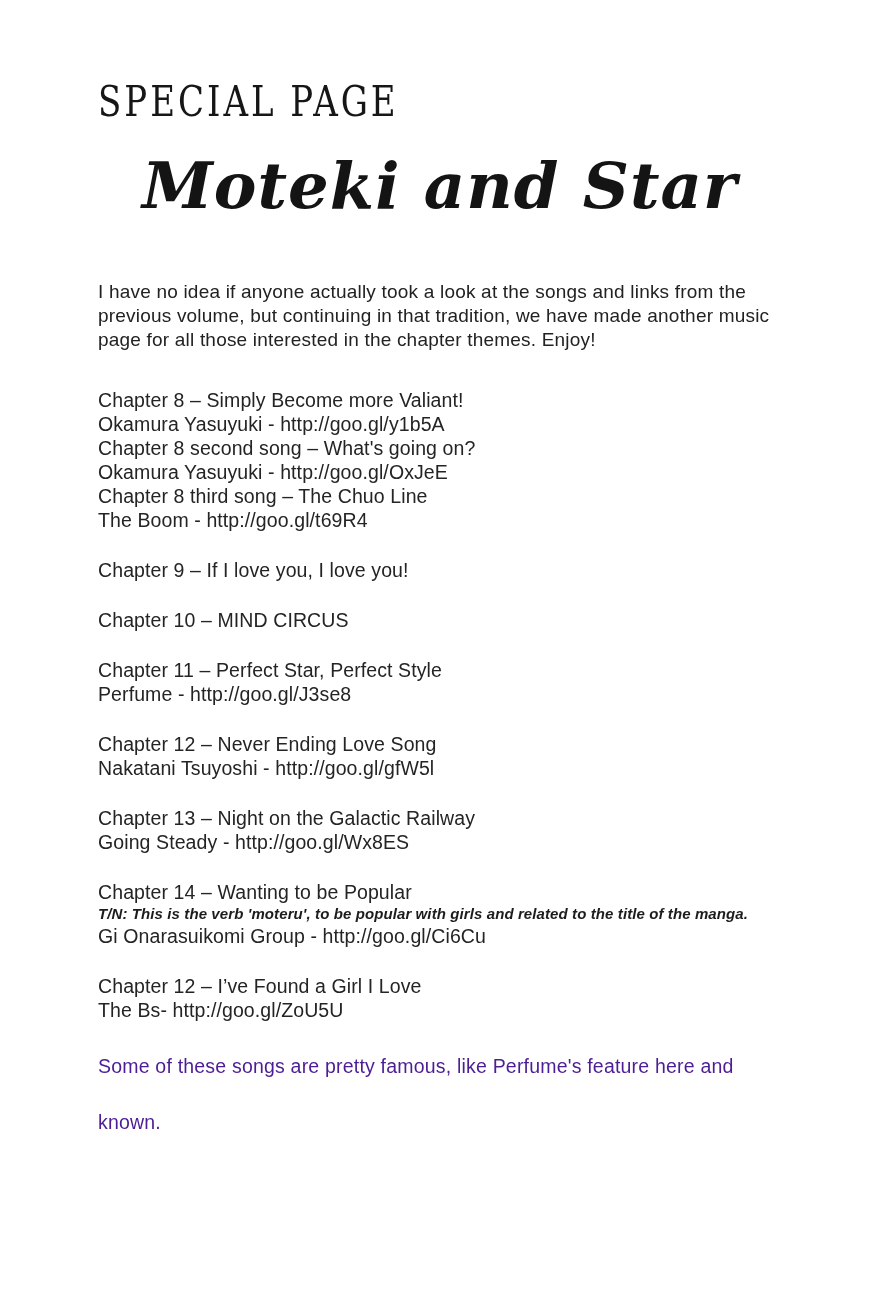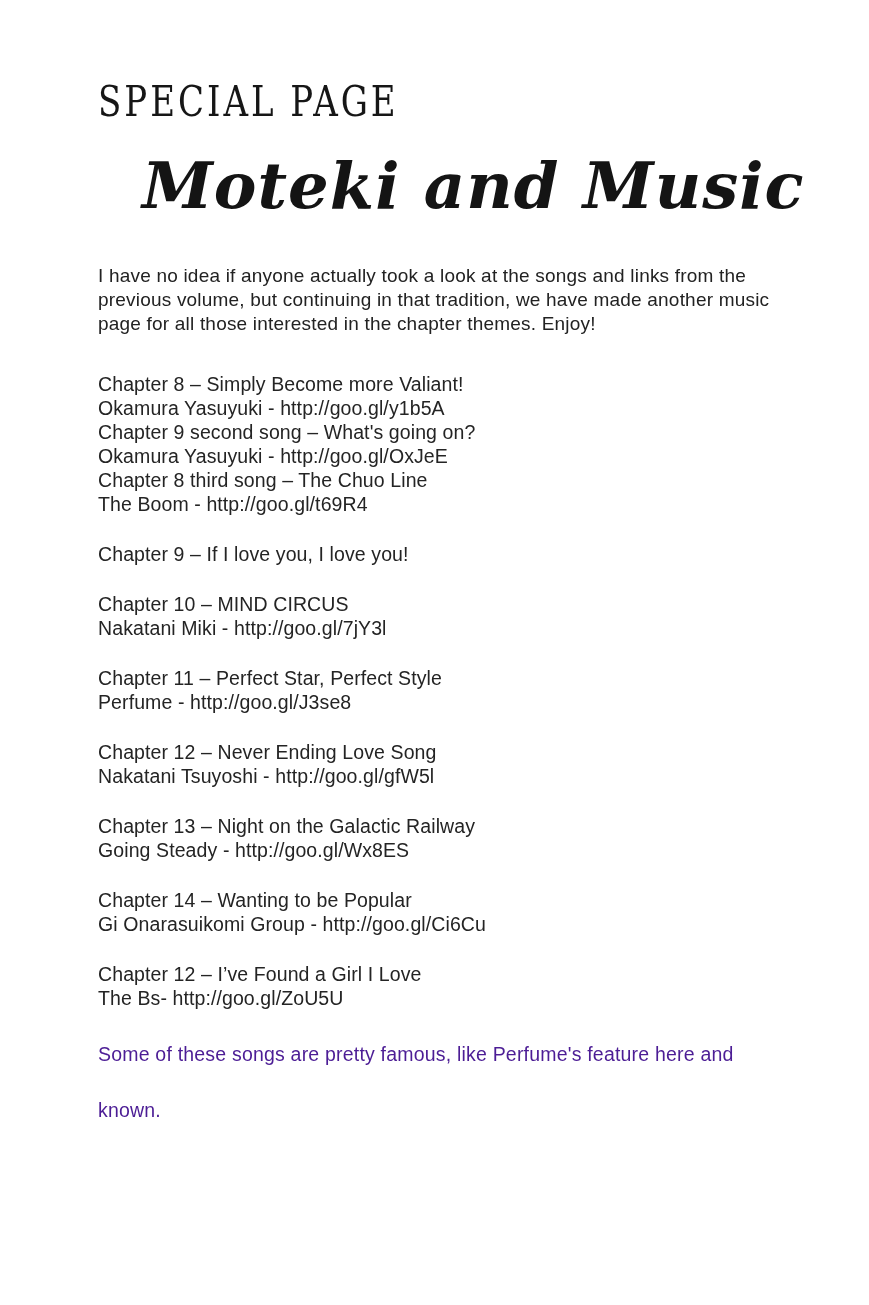--- a/index.html
+++ b/index.html
@@ -37,21 +37,21 @@
     font-style: italic;
     font-weight: 700;
     font-size: 64px;
     line-height: 1;
     letter-spacing: 1px;
     color: #141414;
     margin: 38px 0 0 44px;
     white-space: nowrap;
   }
   .intro {
-    margin: 46px 0 0 0;
+    margin: 62px 0 0 0;
     font-size: 19px;
     line-height: 24px;
     letter-spacing: 0.2px;
     color: #222222;
   }
   .sections {
     margin-top: 36px;
   }
   .section {
     margin: 0 0 26px 0;
@@ -78,65 +78,65 @@
     color: #4c1d95;
   }
 </style>
 </head>
 <body>
 
 <div class="page">
 
   <div class="kicker">SPECIAL PAGE</div>
 
-  <h1 class="title">Moteki and Music</h1>
+  <h1 class="title">Moteki and Star</h1>
 
   <p class="intro">
     <span>I have no idea if anyone actually took a look at the songs and links from the</span><br>
     <span>previous volume, but continuing in that tradition, we have made another music</span><br>
     <span>page for all those interested in the chapter themes. Enjoy!</span>
   </p>
 
   <div class="sections">
 
     <div class="section">
       <div class="line">Chapter 8 – Simply Become more Valiant!</div>
       <div class="line">Okamura Yasuyuki - http://goo.gl/y1b5A</div>
-      <div class="line">Chapter 9 second song – What's going on?</div>
+      <div class="line">Chapter 8 second song – What's going on?</div>
       <div class="line">Okamura Yasuyuki - http://goo.gl/OxJeE</div>
       <div class="line">Chapter 8 third song – The Chuo Line</div>
       <div class="line">The Boom - http://goo.gl/t69R4</div>
     </div>
 
     <div class="section">
       <div class="line">Chapter 9 – If I love you, I love you!</div>
     </div>
 
     <div class="section">
       <div class="line">Chapter 10 – MIND CIRCUS</div>
-      <div class="line">Nakatani Miki - http://goo.gl/7jY3l</div>
     </div>
 
     <div class="section">
       <div class="line">Chapter 11 – Perfect Star, Perfect Style</div>
       <div class="line">Perfume - http://goo.gl/J3se8</div>
     </div>
 
     <div class="section">
       <div class="line">Chapter 12 – Never Ending Love Song</div>
       <div class="line">Nakatani Tsuyoshi - http://goo.gl/gfW5l</div>
     </div>
 
     <div class="section">
       <div class="line">Chapter 13 – Night on the Galactic Railway</div>
       <div class="line">Going Steady - http://goo.gl/Wx8ES</div>
     </div>
 
     <div class="section">
       <div class="line">Chapter 14 – Wanting to be Popular</div>
+      <div class="line note">T/N: This is the verb 'moteru', to be popular with girls and related to the title of the manga.</div>
       <div class="line">Gi Onarasuikomi Group - http://goo.gl/Ci6Cu</div>
     </div>
 
     <div class="section">
       <div class="line">Chapter 12 – I’ve Found a Girl I Love</div>
       <div class="line">The Bs- http://goo.gl/ZoU5U</div>
     </div>
 
   </div>
 

